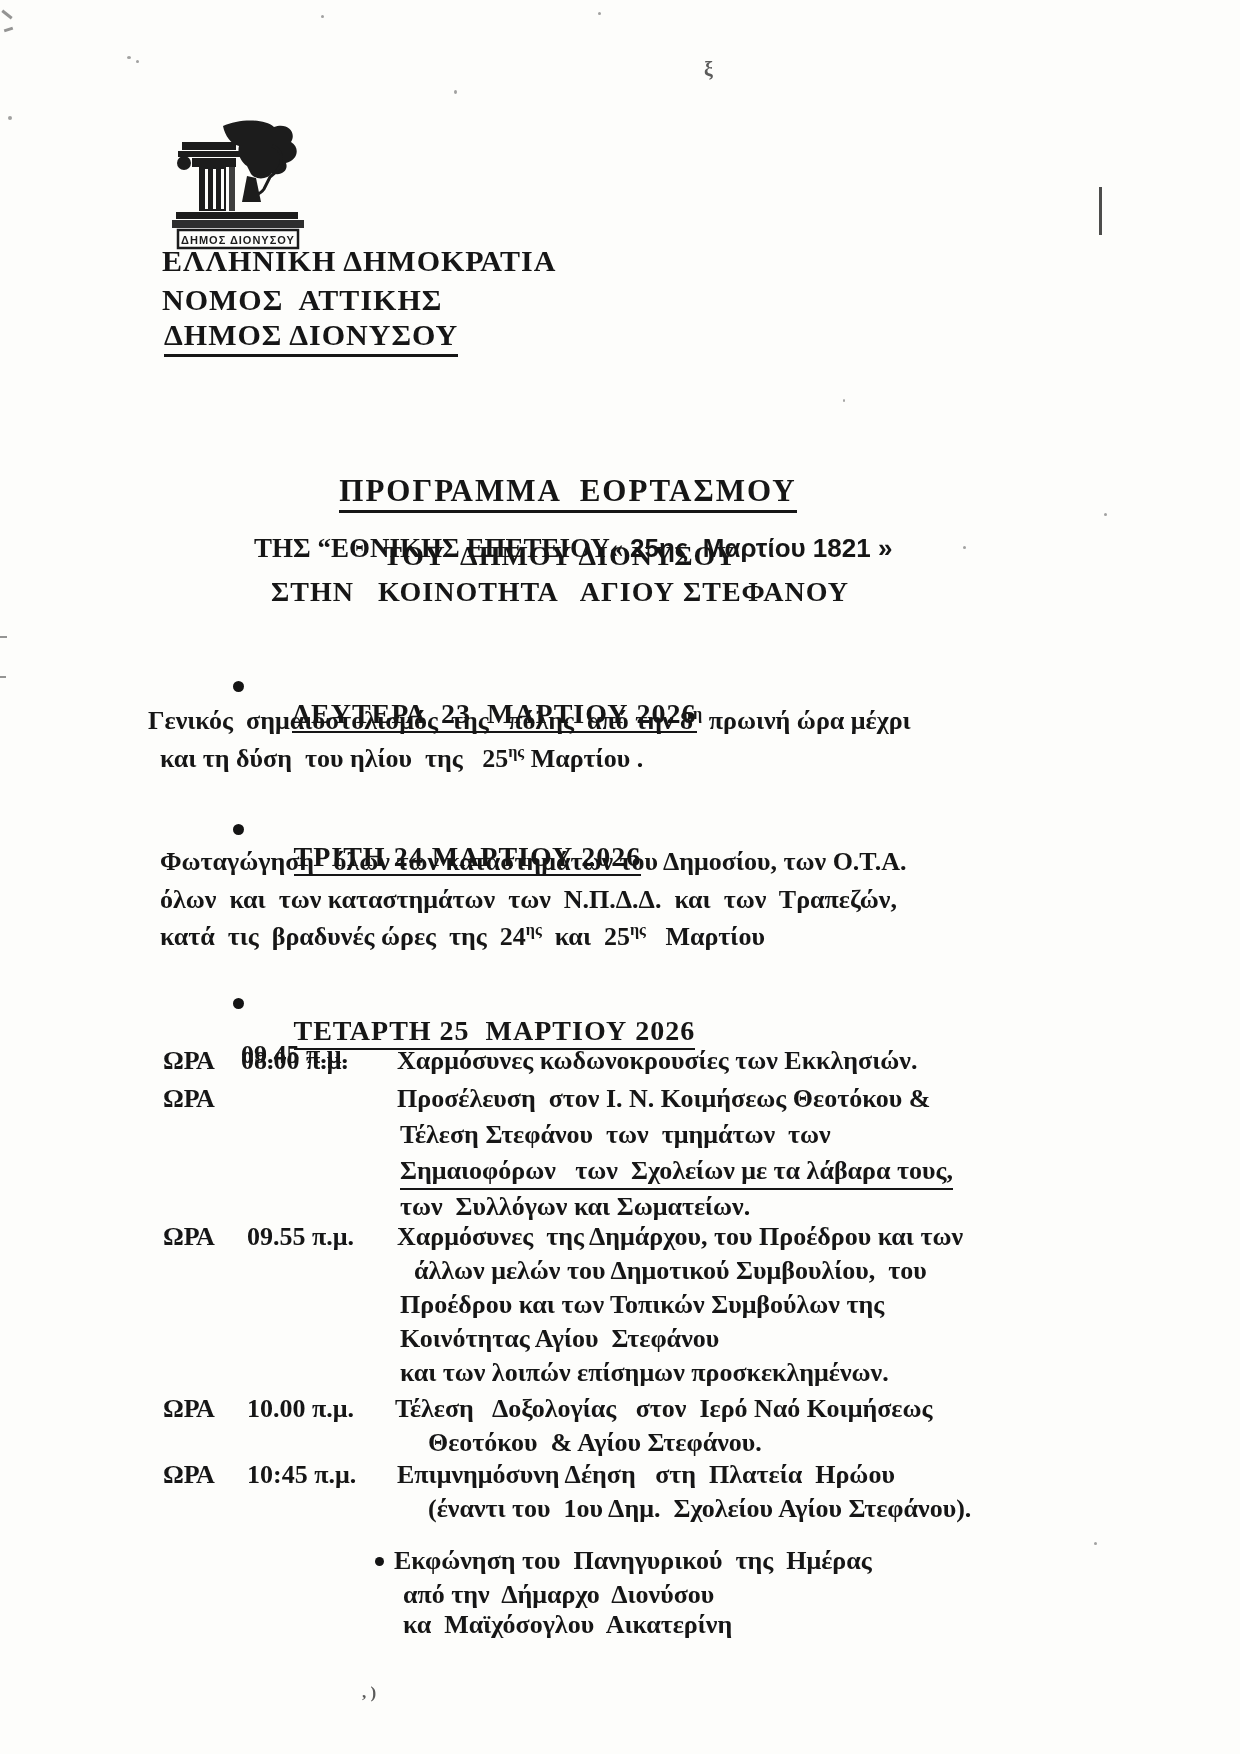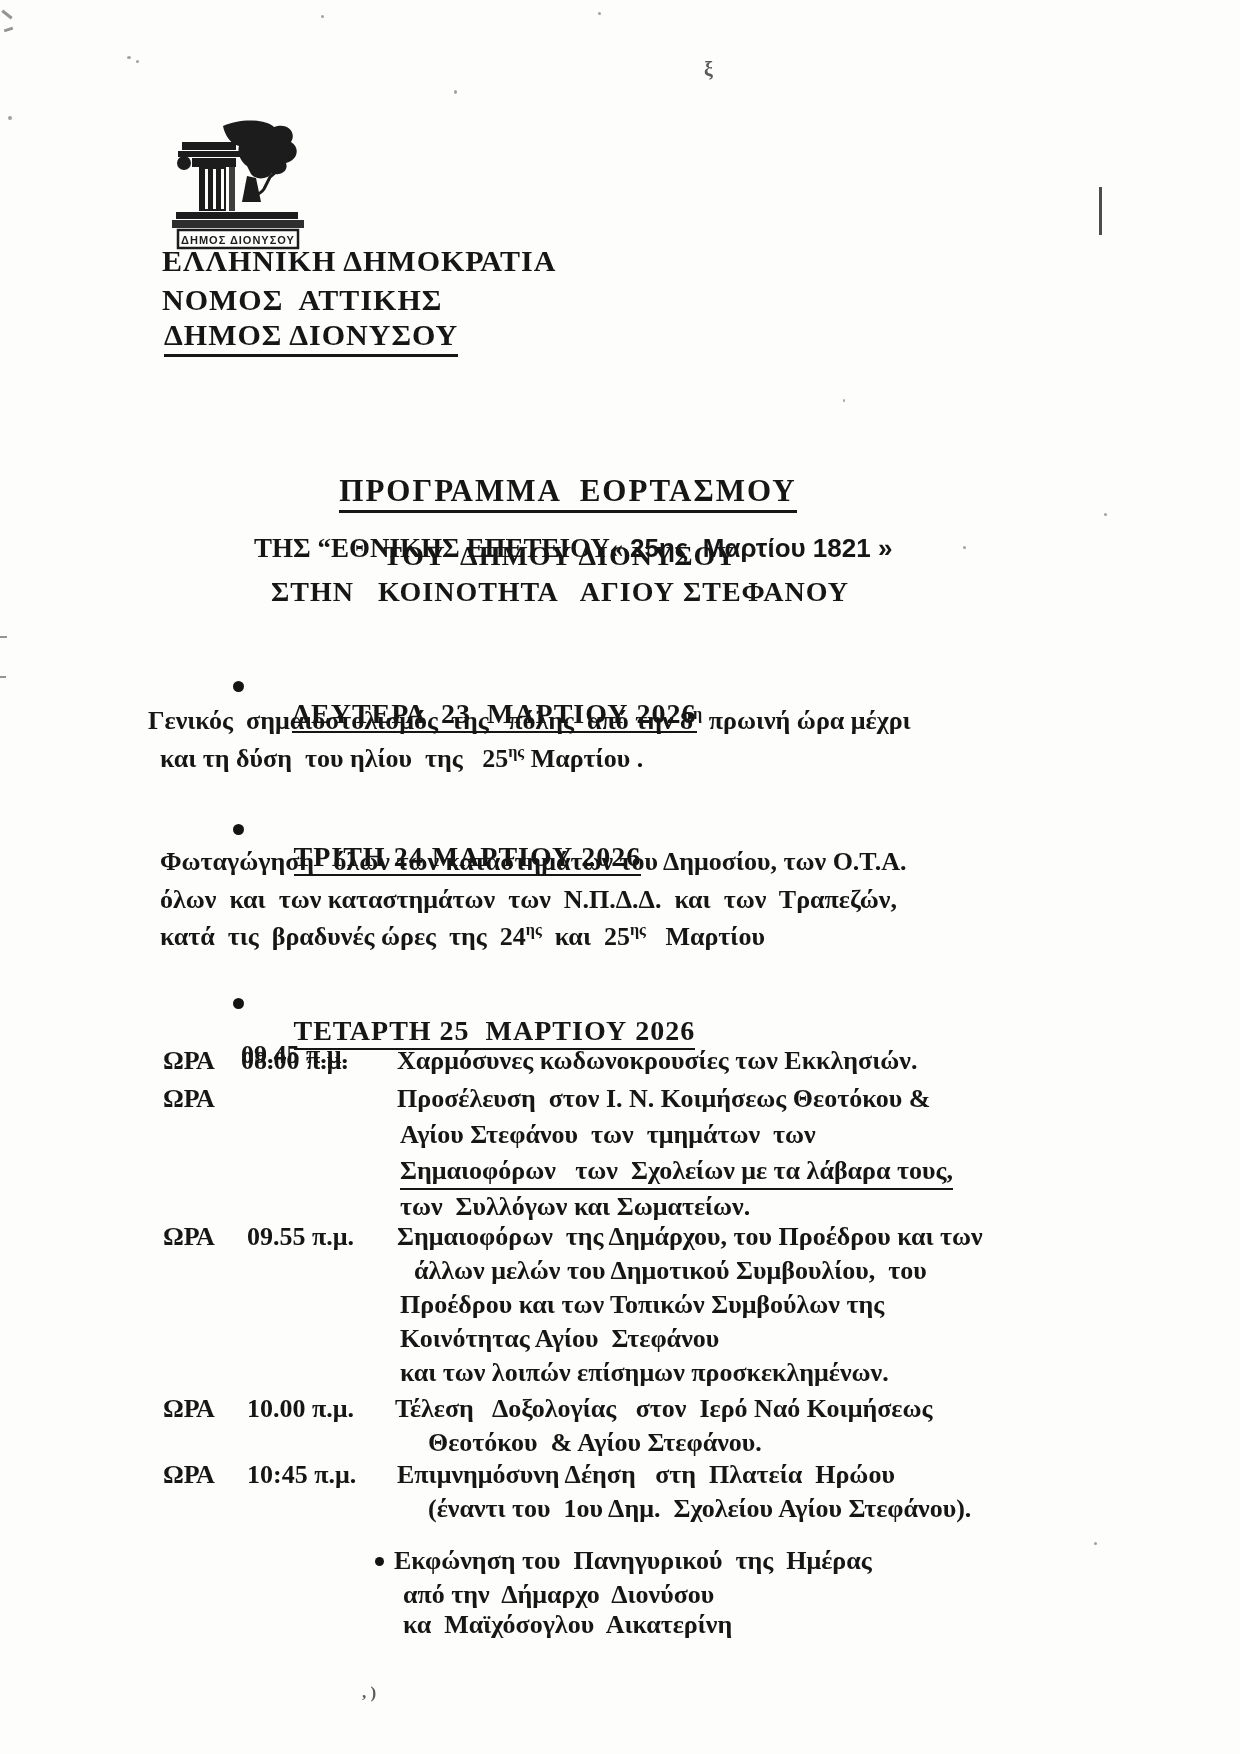--- a/index.html
+++ b/index.html
@@ -84,27 +84,27 @@
     <span class="ul2">ΤΕΤΑΡΤΗ 25  ΜΑΡΤΙΟΥ 2026</span>
   </div>
 
   <div class="line fs26" style="left:163px;top:1046px;">ΩΡΑ</div>
   <div class="line fs26" style="left:241px;top:1046px;">08.00 π.μ.</div>
   <div class="line fs26" style="left:397px;top:1046px;">Χαρμόσυνες κωδωνοκρουσίες των Εκκλησιών.</div>
 
   <div class="line fs26" style="left:163px;top:1084px;">ΩΡΑ</div>
   <div class="line fs26" style="left:241px;top:1040px;">09.45 π.μ.</div>
   <div class="line fs26" style="left:397px;top:1084px;">Προσέλευση  στον Ι. Ν. Κοιμήσεως Θεοτόκου &amp;</div>
-  <div class="line fs26" style="left:400px;top:1120px;">Αγίου Στεφάνου  των  τμημάτων  των</div>
+  <div class="line fs26" style="left:400px;top:1120px;">Τέλεση Στεφάνου  των  τμημάτων  των</div>
   <div class="line fs26" style="left:400px;top:1156px;"><span class="ulthin">Σημαιοφόρων   των  Σχολείων με τα λάβαρα τους,</span></div>
   <div class="line fs26" style="left:400px;top:1192px;text-align:right;">των  Συλλόγων και Σωματείων.</div>
 
   <div class="line fs26" style="left:163px;top:1222px;">ΩΡΑ</div>
   <div class="line fs26" style="left:247px;top:1222px;">09.55 π.μ.</div>
-  <div class="line fs26" style="left:397px;top:1222px;">Σημαιοφόρων  της Δημάρχου, του Προέδρου και των</div>
+  <div class="line fs26" style="left:397px;top:1222px;">Χαρμόσυνες  της Δημάρχου, του Προέδρου και των</div>
   <div class="line fs26" style="left:414px;top:1256px;">άλλων μελών του Δημοτικού Συμβουλίου,  του</div>
   <div class="line fs26" style="left:400px;top:1290px;">Προέδρου και των Τοπικών Συμβούλων της</div>
   <div class="line fs26" style="left:400px;top:1324px;">Κοινότητας Αγίου  Στεφάνου</div>
   <div class="line fs26" style="left:400px;top:1358px;">και των λοιπών επίσημων προσκεκλημένων.</div>
 
   <div class="line fs26" style="left:163px;top:1394px;">ΩΡΑ</div>
   <div class="line fs26" style="left:247px;top:1394px;">10.00 π.μ.</div>
   <div class="line fs26" style="left:395px;top:1394px;">Τέλεση   Δοξολογίας   στον  Ιερό Ναό Κοιμήσεως</div>
   <div class="line fs26" style="left:428px;top:1428px;">Θεοτόκου  &amp; Αγίου Στεφάνου.</div>
 

